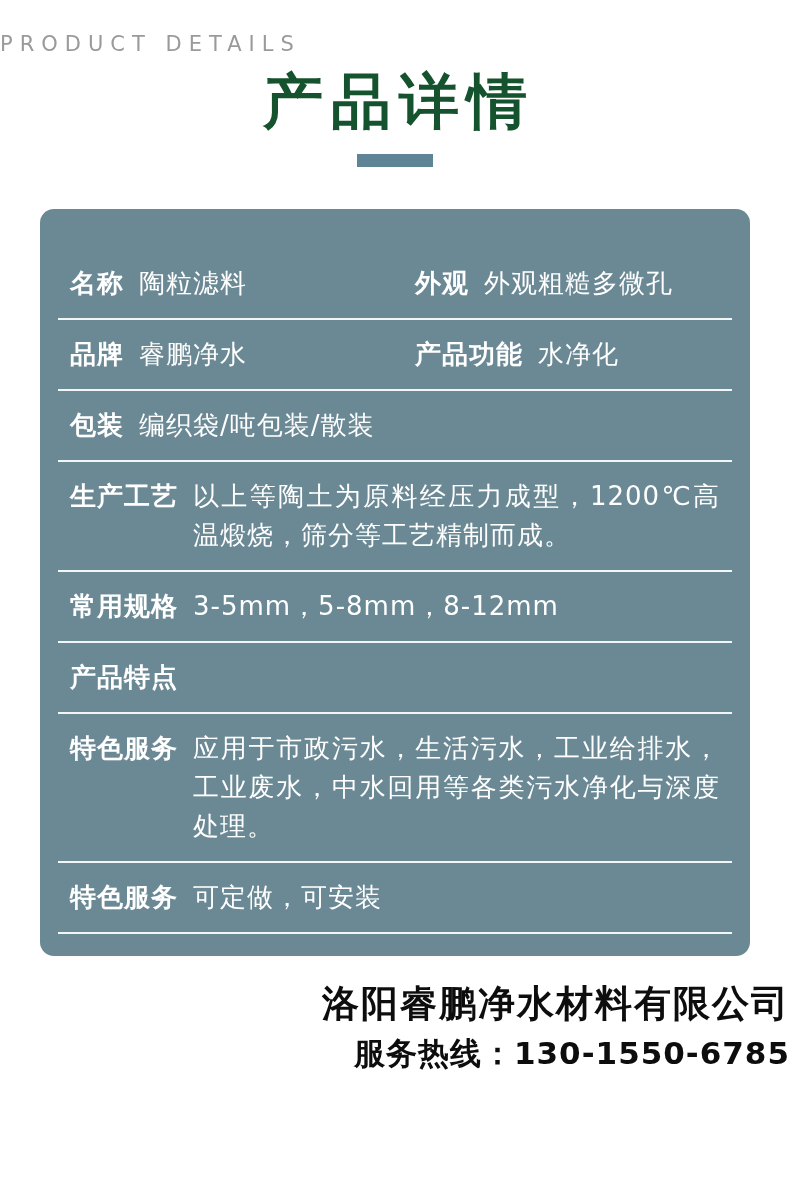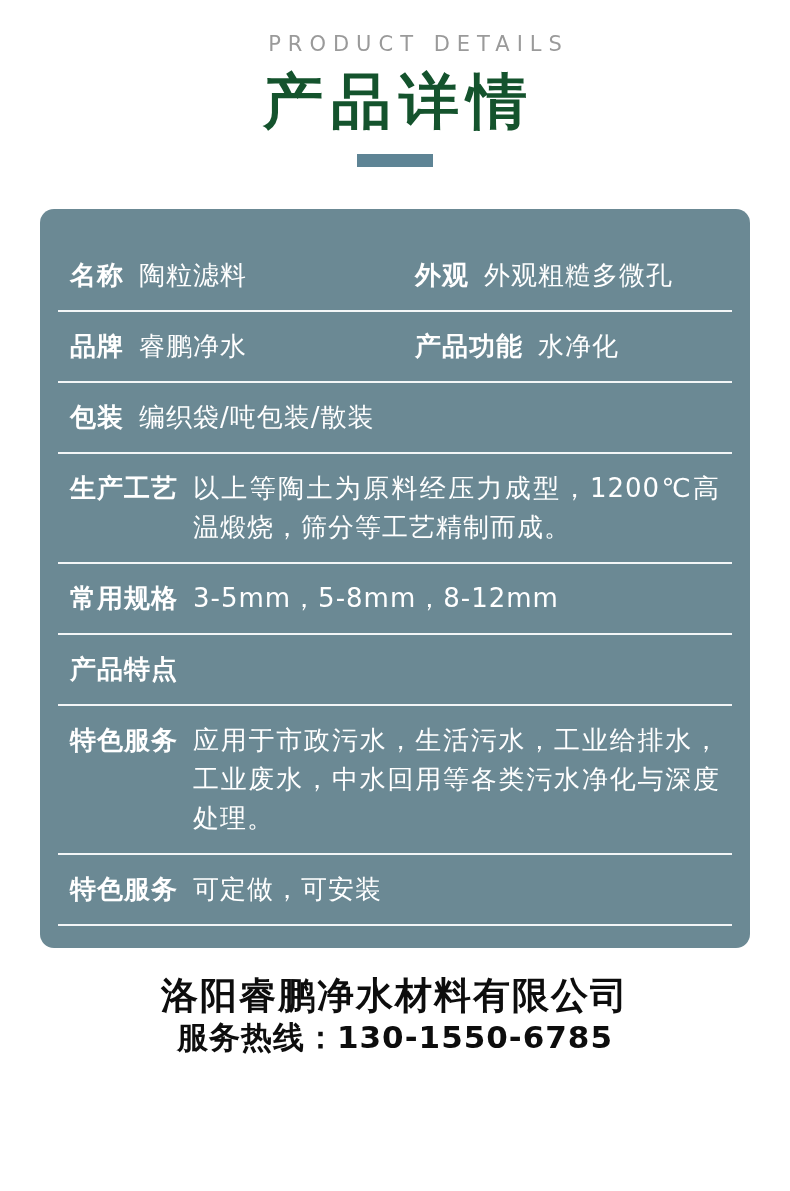--- a/index.html
+++ b/index.html
@@ -8,26 +8,24 @@
     width: 790px; height: 1191px;
     background: #ffffff;
     font-family: "DejaVu Sans", "Liberation Sans", sans-serif;
     overflow: hidden;
   }
   .page { width: 790px; height: 1191px; }
 
   
   .eyebrow {
     margin-top: 32px;
-    text-align: center;
     font-size: 21px;
     letter-spacing: 7px;
     color: #9a9a9a;
     font-weight: normal;
-    padding-left: 47px;
   }
   .title {
     margin: 12px 0 0;
     text-align: center;
     font-size: 60px;
     line-height: 66px;
     font-weight: 900;
     letter-spacing: 8px;
     text-indent: 8px;
     color: #14532d;
@@ -37,21 +35,21 @@
     margin: 20px auto 0;
     background: #5e8495;
   }
 
   
   .panel {
     margin: 42px 40px 0;
     width: 710px;
     background: #6b8994;
     border-radius: 14px;
-    padding: 32px 18px 22px;
+    padding: 40px 18px 22px;
     color: #ffffff;
   }
   .row {
     padding: 15px 12px;
     border-bottom: 2px solid rgba(255,255,255,0.92);
   }
   .pair { display: flex; }
   .pair .cell:first-child { width: 345px; flex: none; }
   .pair .cell:last-child  { flex: 1; }
   .cell {
@@ -59,29 +57,29 @@
     align-items: flex-start;
     gap: 15px;
     font-size: 26px;
     line-height: 39px;
   }
   .label { font-weight: bold; white-space: nowrap; letter-spacing: 1px; }
   .value { flex: 1; text-align: justify; letter-spacing: 1px; }
   .single .value { text-align: justify; }
 
   
-  .footer { margin-top: 26px; text-align: center; color: #0d0d0d; }
+  .footer { margin-top: 26px; text-align: right; color: #0d0d0d; }
   .company {
     font-size: 37px;
     line-height: 44px;
     font-weight: 900;
     letter-spacing: 2px;
   }
   .hotline {
-    margin-top: 0;
+    margin-top: 8px;
     font-size: 31px;
     line-height: 38px;
     font-weight: 600;
     letter-spacing: 1px;
   }
 </style>
 </head>
 <body>
 
 <div class="page">

